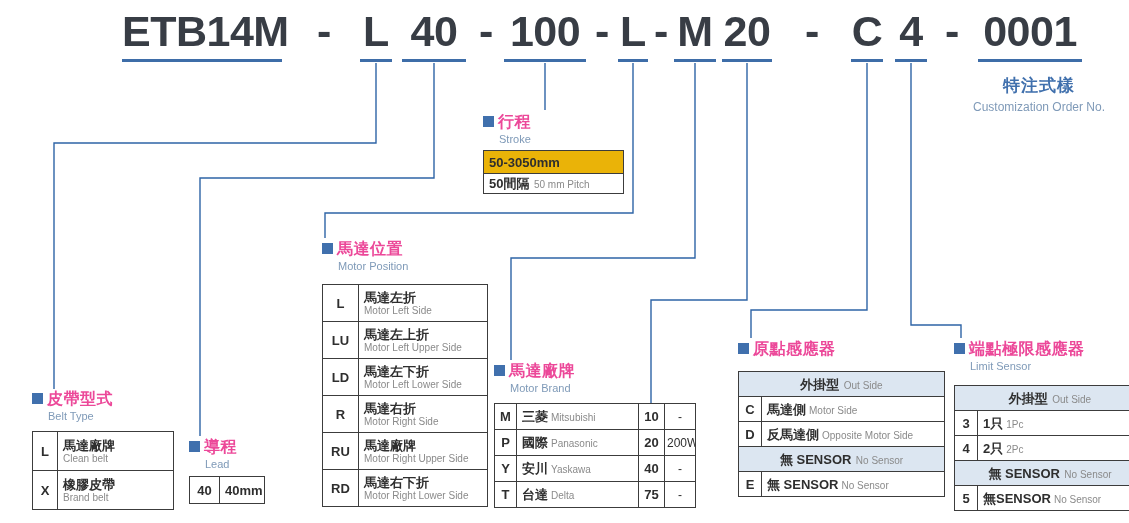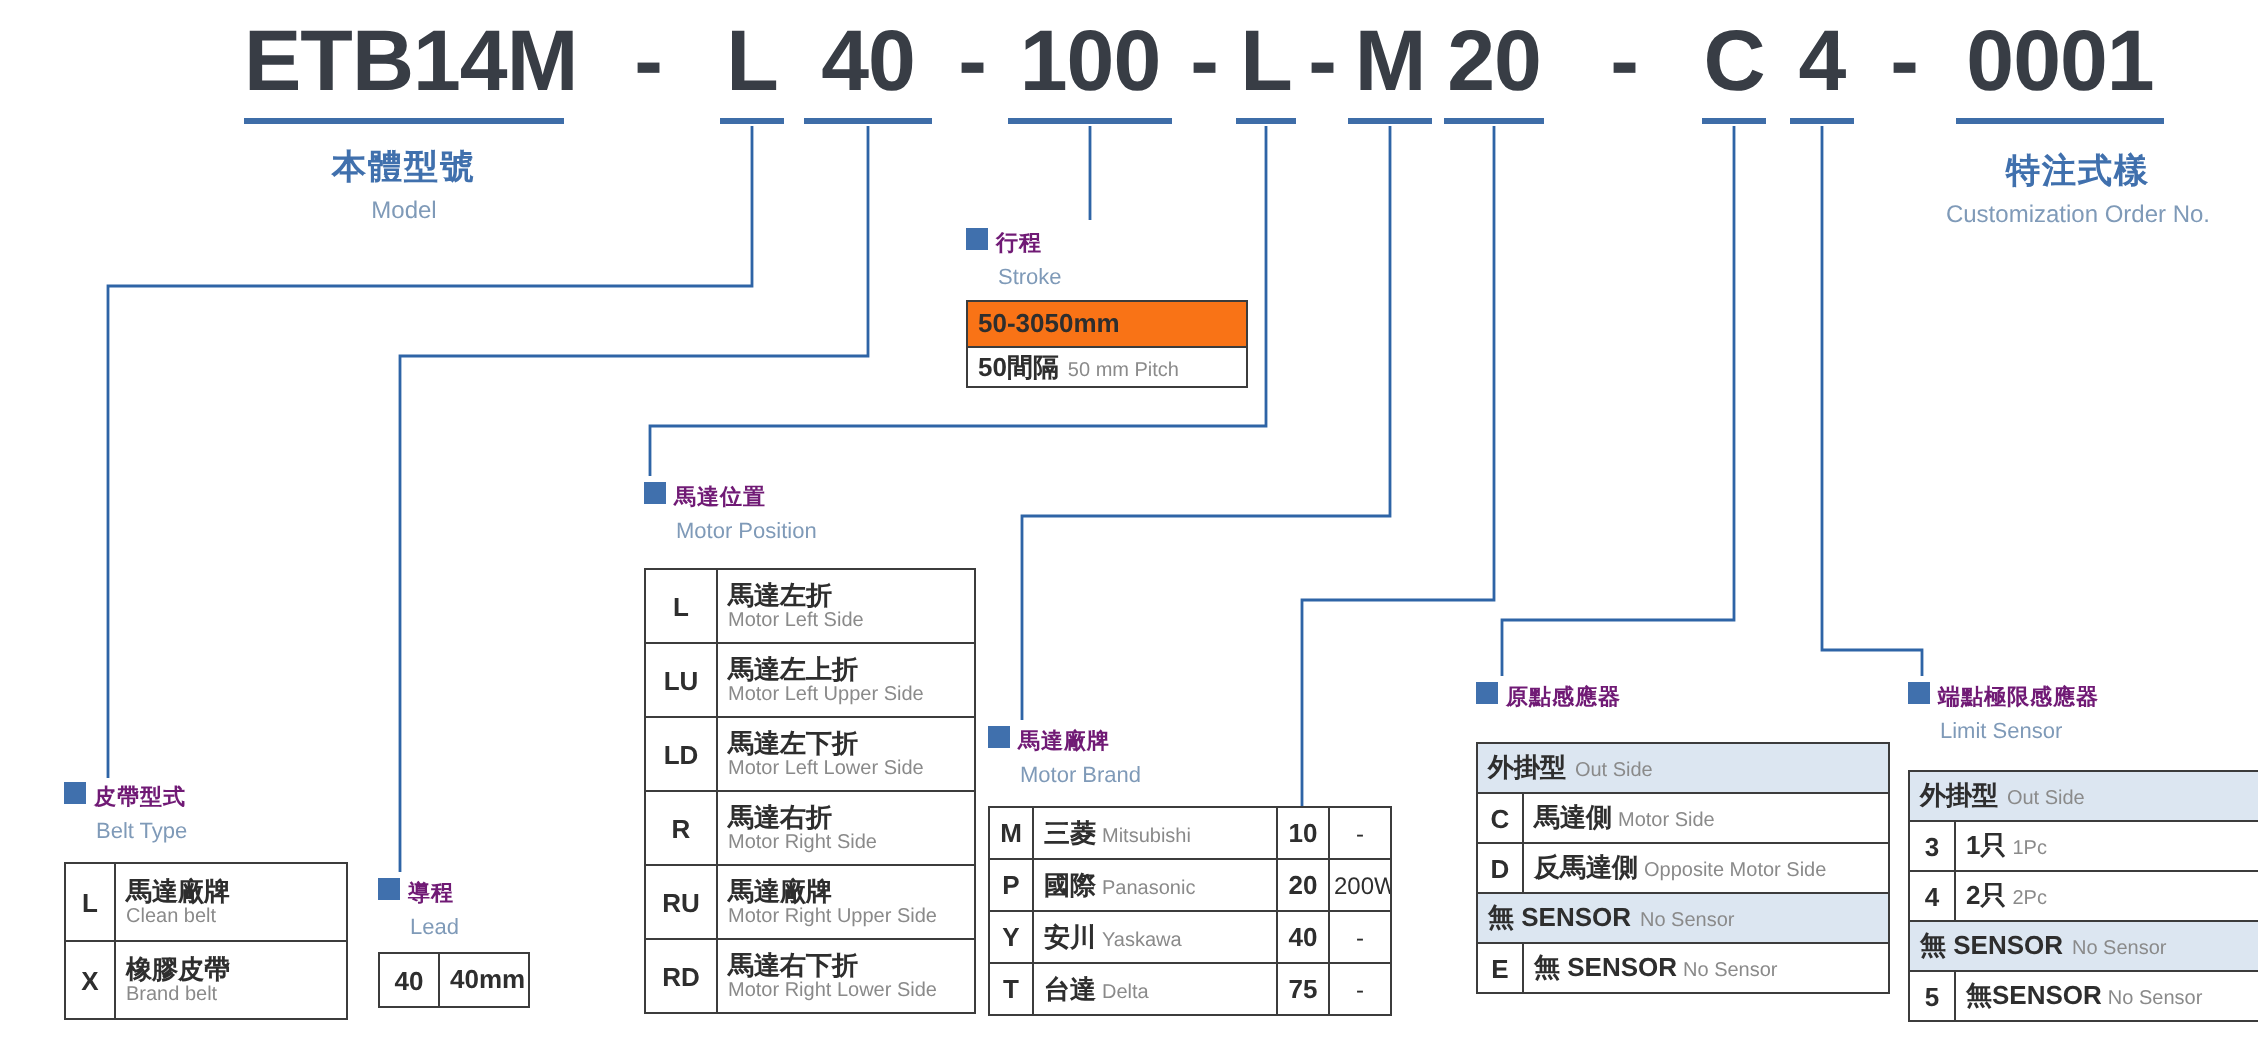--- a/index.html
+++ b/index.html
@@ -12,35 +12,35 @@
 
   .seg,.hy { position:absolute; top:6px; height:56px; line-height:50px; text-align:center;
              font-size:43px; font-weight:bold; color:#383d45; letter-spacing:-0.5px; white-space:nowrap; }
   .seg { border-bottom:3px solid #3e6da8; }
 
   .toplabel { position:absolute; text-align:center; }
   .tl-zh { font-size:17px; font-weight:bold; color:#4070ad; letter-spacing:1px; }
   .tl-en { font-size:12px; color:#7f9ab8; margin-top:3px; }
 
   .section { position:absolute; }
-  .sec-zh { font-size:11px; font-weight:bold; color:#701a75; height:20px; line-height:20px; white-space:nowrap; letter-spacing:0.5px; }
+  .sec-zh { font-size:16px; font-weight:bold; color:#ec4899; height:20px; line-height:20px; white-space:nowrap; letter-spacing:0.5px; }
   .sq { display:inline-block; width:11px; height:11px; background:#4070ad; margin-right:4px; }
   .sec-en { font-size:11px; color:#7f9ab8; padding-left:16px; height:14px; line-height:14px; white-space:nowrap; }
 
   table.tbl { border-collapse:collapse; table-layout:fixed; background:#fff; }
   .tbl td { border:1px solid #3c3c3c; vertical-align:middle; padding:0 5px; overflow:hidden; white-space:nowrap; }
   td.code { text-align:center; font-weight:bold; font-size:13px; color:#2e2e2e; padding:0 2px; }
   .zh { font-weight:bold; font-size:13px; color:#2e2e2e; }
   .en { font-size:10px; color:#8a8a8a; }
   td.desc2 .zh { display:block; line-height:15px; }
   td.desc2 .en { display:block; line-height:11px; }
   td.inline .en { margin-left:3px; }
   .shade { background:#dce6f1; }
-  .range { background:#f97316; }
-  .ghead { }
+  .range { background:#eab308; }
+  .ghead { text-align:center; }
   td.num { text-align:center; font-weight:bold; font-size:13px; color:#2e2e2e; padding:0 2px; }
   td.watt { text-align:center; font-size:12px; color:#2e2e2e; padding:0 2px; }
 </style>
 </head>
 <body>
 
 <div class="page">
 
   <svg class="lines" width="1129" height="523" viewBox="0 0 1129 523">
     <path d="M352 63 V143 H30 V389"></path>
@@ -65,24 +65,20 @@
     <span class="hy" style="left:625px;width:24px">-</span>
     <span class="seg" style="left:650px;width:42px">M</span>
     <span class="seg" style="left:698px;width:50px">20</span>
     <span class="hy" style="left:776px;width:24px">-</span>
     <span class="seg" style="left:827px;width:32px">C</span>
     <span class="seg" style="left:871px;width:32px">4</span>
     <span class="hy" style="left:916px;width:24px">-</span>
     <span class="seg" style="left:954px;width:104px">0001</span>
   </div>
 
-  <div class="toplabel" style="left:88px;top:72px;width:180px">
-    <div class="tl-zh">本體型號</div>
-    <div class="tl-en">Model</div>
-  </div>
 
   <div class="toplabel" style="left:920px;top:74px;width:190px">
     <div class="tl-zh">特注式樣</div>
     <div class="tl-en">Customization Order No.</div>
   </div>
 
   <div class="section" style="left:459px;top:112px;width:141px">
     <div class="sec-zh">
       <span class="sq"></span><span>行程</span>
     </div>

